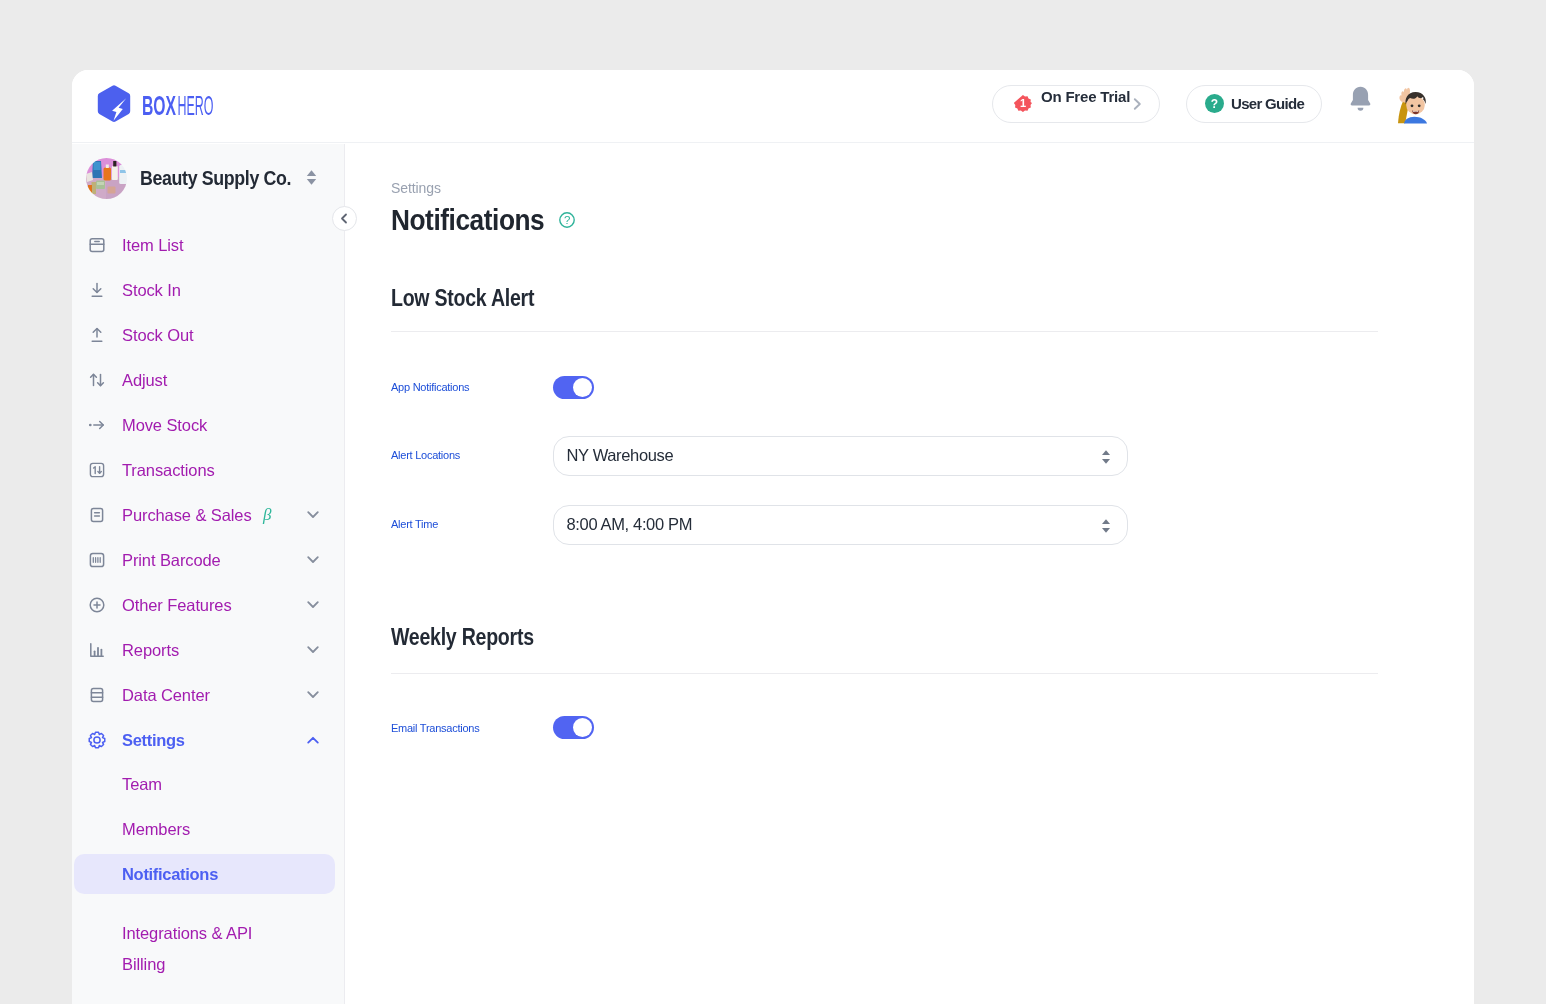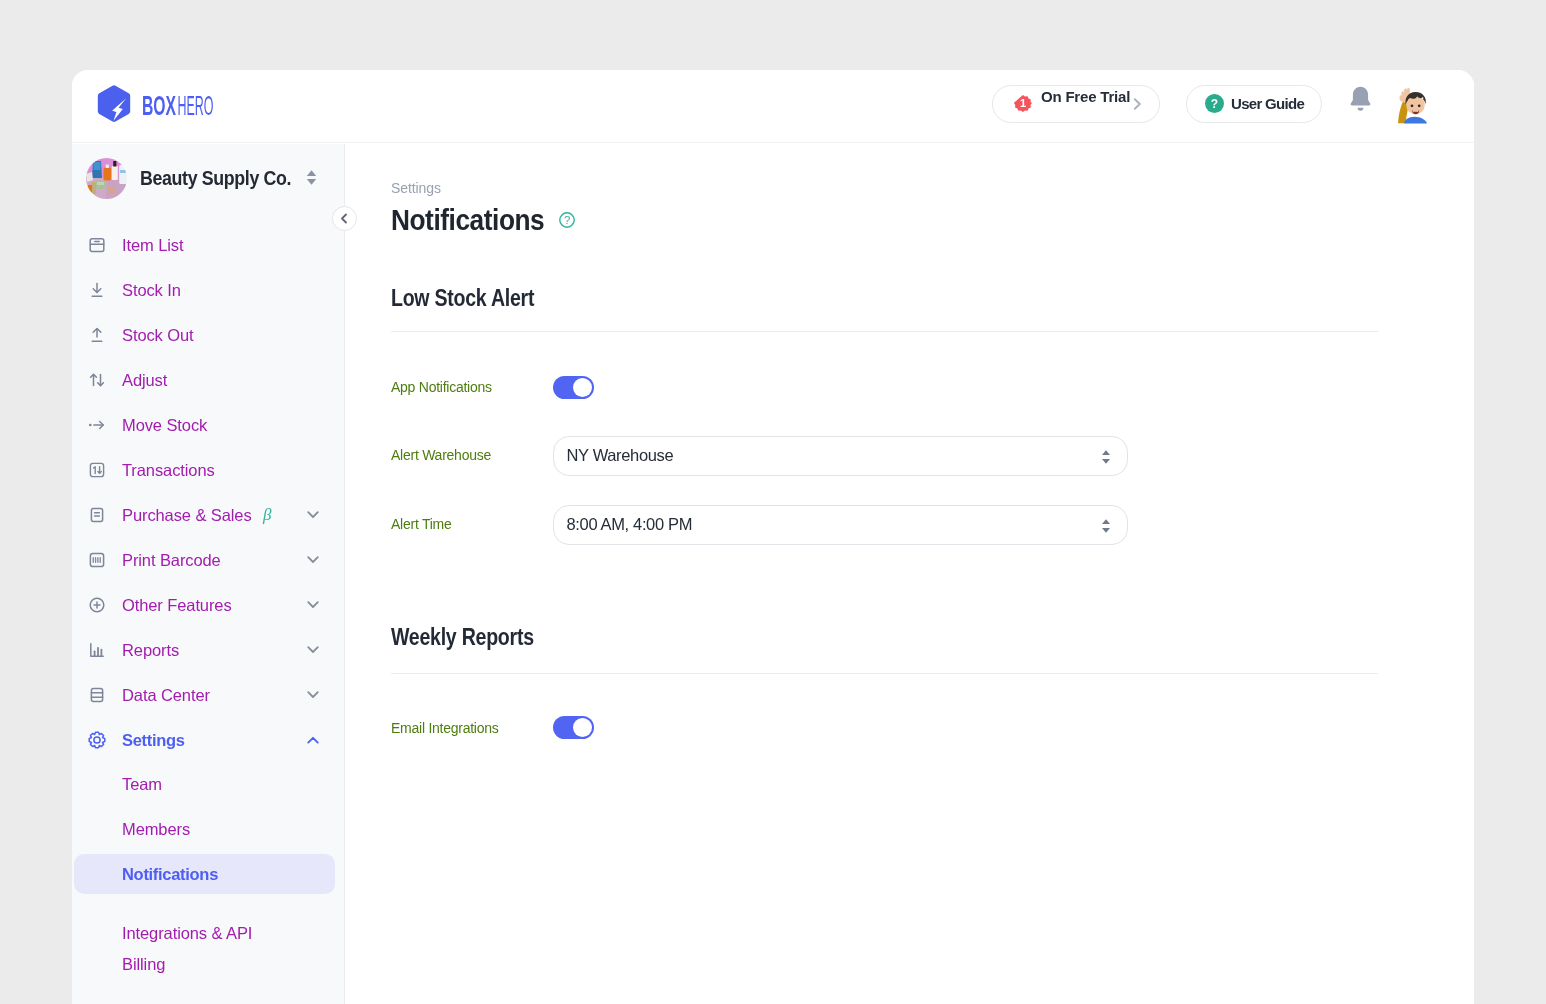--- a/index.html
+++ b/index.html
@@ -7,21 +7,21 @@
   body { background:#ebebeb; font-family:"Liberation Sans", sans-serif; position:relative; }
   .abs { position:absolute; }
   .card { position:absolute; left:72px; top:70px; width:1402px; height:934px; background:#fff; border-radius:16px 16px 0 0; }
   .header { position:absolute; left:72px; top:70px; width:1402px; height:73px; background:#fff; border-radius:16px 16px 0 0; border-bottom:1px solid #eff1f4; }
   .sidebar { position:absolute; left:72px; top:144px; width:273px; height:860px; background:#f8f9fa; border-right:1px solid #ececf0; }
   .pill { position:absolute; height:38px; background:#fff; border:1px solid #e6e8ec; border-radius:19px; }
   .ptxt { position:absolute; font-size:15px; font-weight:bold; color:#252d3a; line-height:38px; letter-spacing:-0.2px; }
   .mitem { position:absolute; left:122px; font-size:16.5px; color:#a21caf; line-height:20px; letter-spacing:-0.1px; white-space:nowrap; }
   .micon { position:absolute; left:88px; width:18px; height:18px; }
   .mchev { position:absolute; left:305px; width:16px; height:16px; }
-  .label { position:absolute; left:391px; font-size:14px; color:#4d7c0f; letter-spacing:-0.25px; line-height:20px; white-space:nowrap; }
+  .label { position:absolute; left:391px; font-size:11px; color:#1d4ed8; letter-spacing:-0.25px; line-height:20px; white-space:nowrap; }
   .toggle { position:absolute; left:553px; width:41px; height:23px; background:#5164f2; border-radius:12px; }
   .knob { position:absolute; right:2px; top:2px; width:19px; height:19px; background:#fff; border-radius:50%; }
   .selbox { position:absolute; left:553px; width:575px; height:40px; border:1px solid #e0e3e8; border-radius:16px; background:#fff; }
   .seltxt { position:absolute; left:12.5px; font-size:16.5px; color:#252d39; line-height:37px; letter-spacing:-0.35px; }
   .divider { position:absolute; left:391px; width:987px; height:1px; background:#ececef; }
   .h2 { position:absolute; left:391px; font-size:23px; font-weight:bold; color:#232a35; line-height:28px; letter-spacing:-0.3px; transform-origin:left top; }
 </style>
 </head>
 <body>
 <div class="card"></div>
@@ -263,38 +263,38 @@
 </svg>
 
 <div class="h2" style="top:283.5px; transform:scaleX(0.85);">Low Stock Alert</div>
 <div class="divider" style="top:331px;"></div>
 
 <div class="label" style="top:376.5px;">App Notifications</div>
 <div class="toggle" style="top:376px;">
     <div class="knob"></div>
   </div>
 
-<div class="label" style="top:445px;">Alert Warehouse</div>
+<div class="label" style="top:445px;">Alert Locations</div>
 <div class="selbox" style="top:436px;">
   <div class="seltxt">NY Warehouse</div>
   <svg class="abs" style="right:16px; top:12px;" width="10" height="16" viewBox="0 0 10 16">
     <path d="M5 1.2L9 6H1z" fill="#717a89"></path>
     <path d="M5 14.8L1 10h8z" fill="#717a89"></path>
   </svg>
 </div>
 
 <div class="label" style="top:514px;">Alert Time</div>
 <div class="selbox" style="top:505px;text-align:center;">
   <div class="seltxt">8:00 AM, 4:00 PM</div>
   <svg class="abs" style="right:16px; top:12px;" width="10" height="16" viewBox="0 0 10 16">
     <path d="M5 1.2L9 6H1z" fill="#717a89"></path>
     <path d="M5 14.8L1 10h8z" fill="#717a89"></path>
   </svg>
 </div>
 
 <div class="h2" style="top:623px; transform:scaleX(0.85);">Weekly Reports</div>
 <div class="divider" style="top:673px;"></div>
 
-<div class="label" style="top:717.5px;">Email Integrations</div>
+<div class="label" style="top:717.5px;">Email Transactions</div>
 <div class="toggle" style="top:716px;">
     <div class="knob"></div>
   </div>
 
 
 </body></html>

